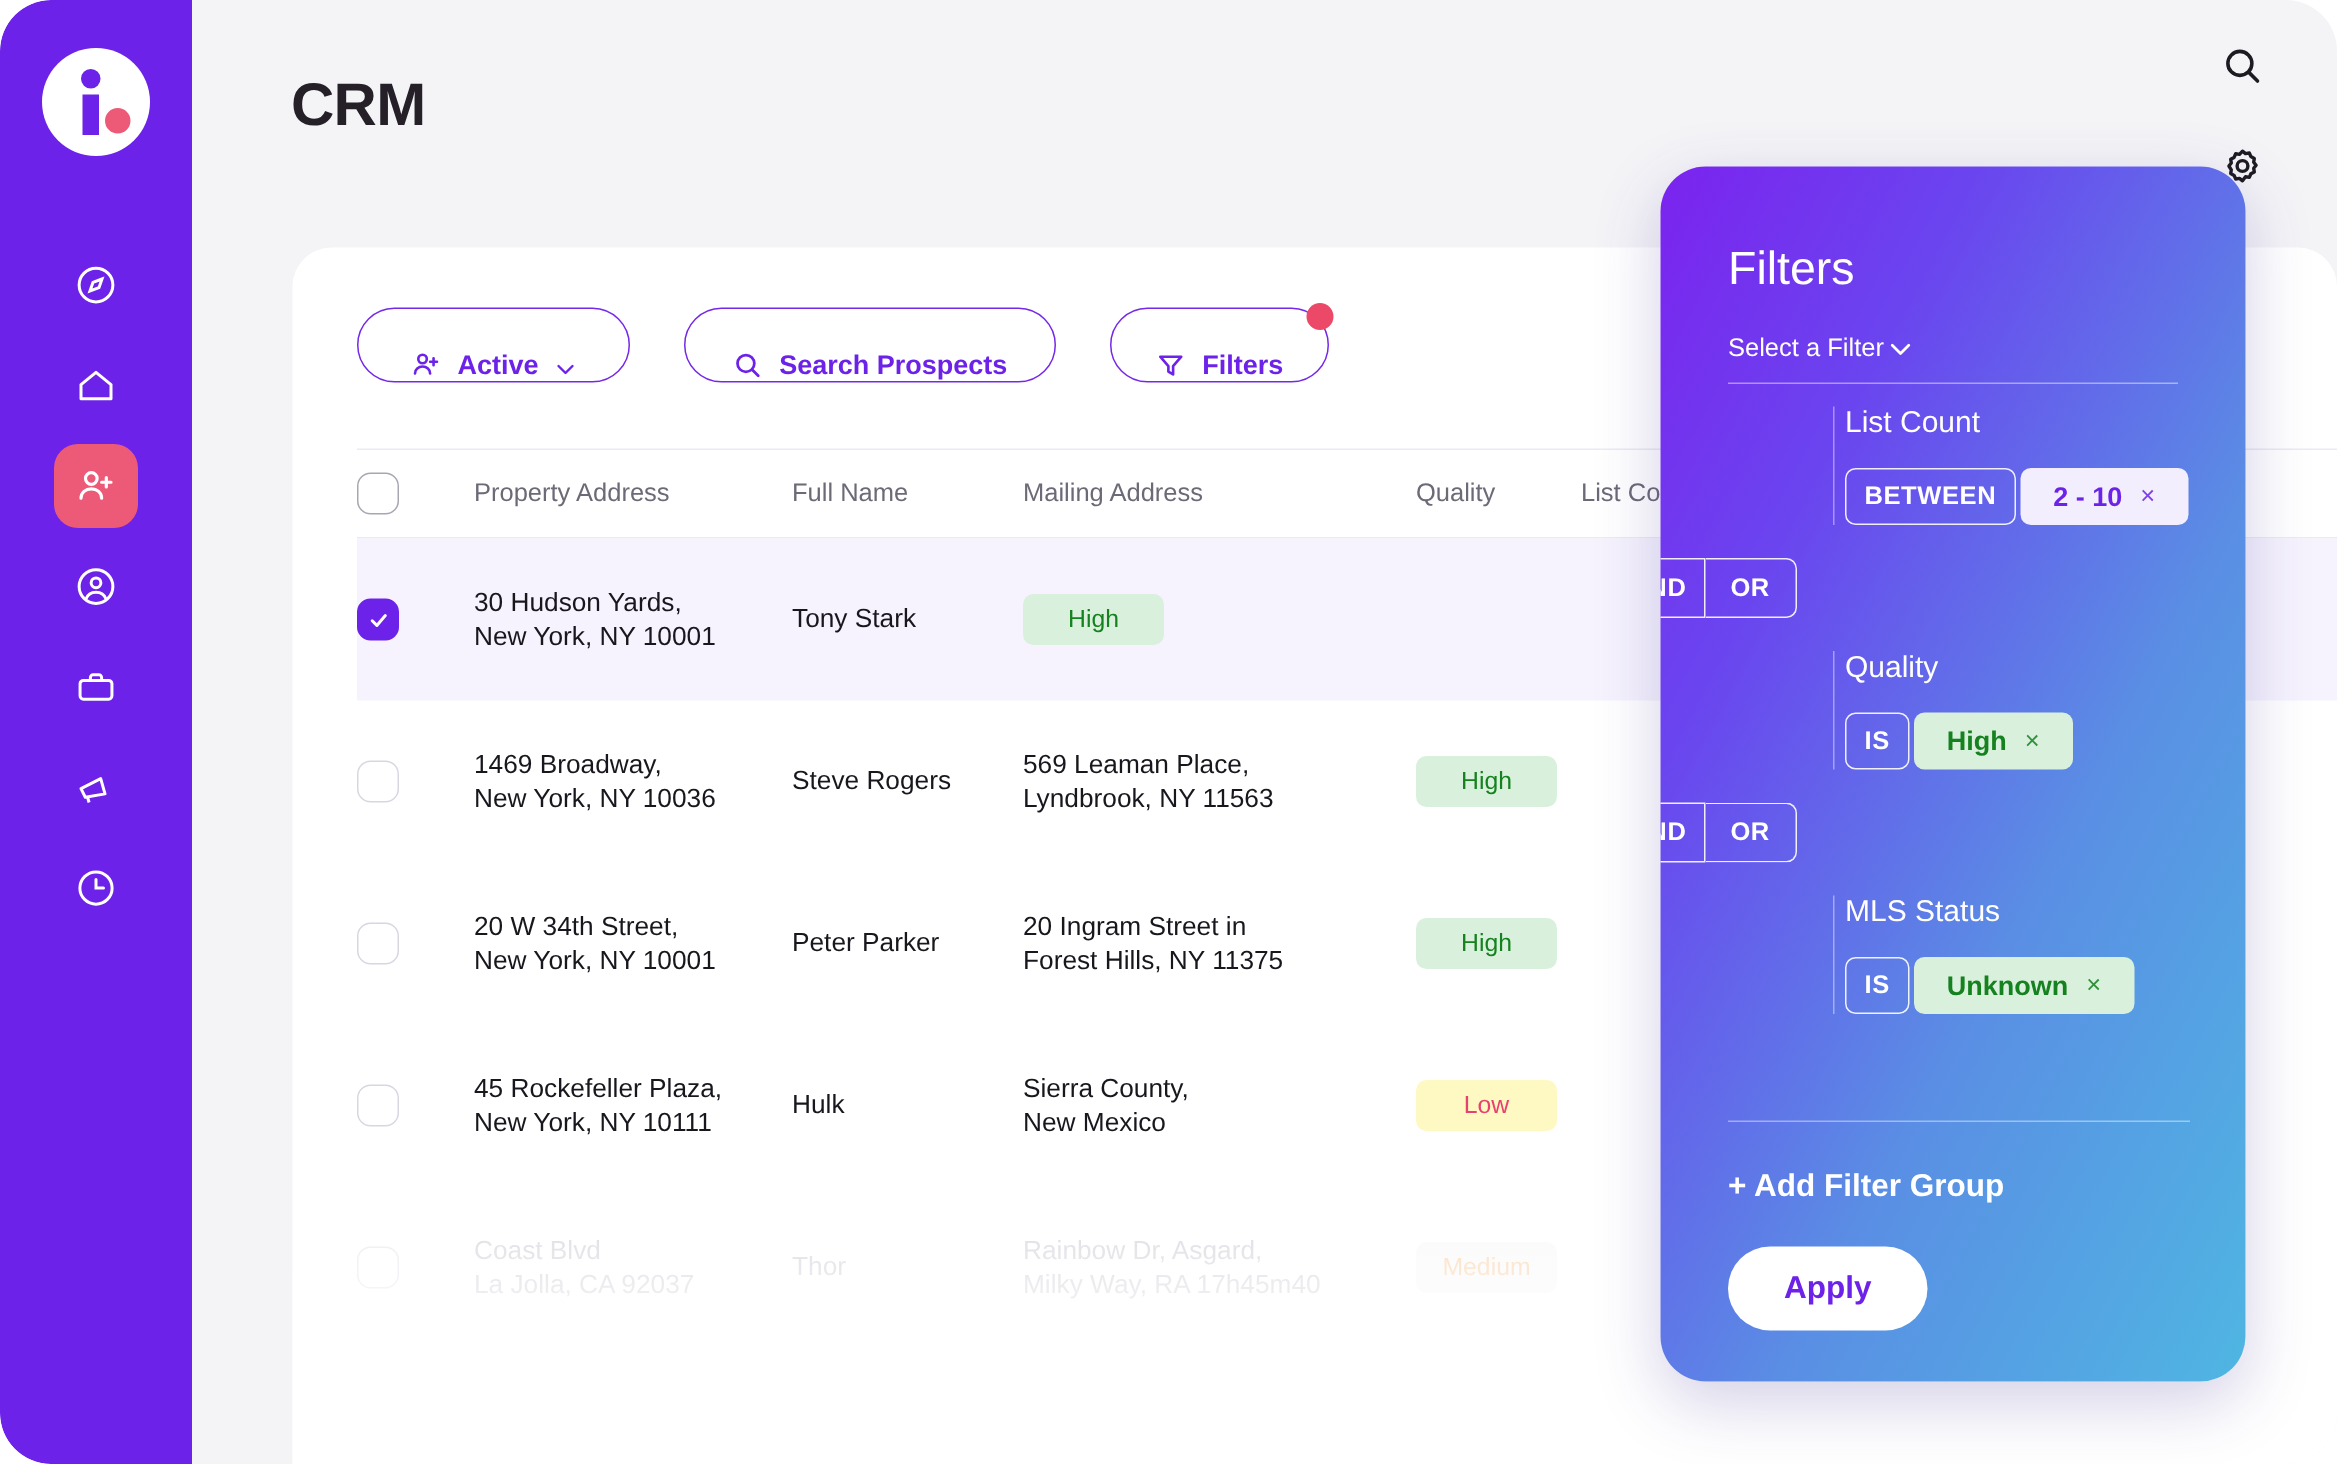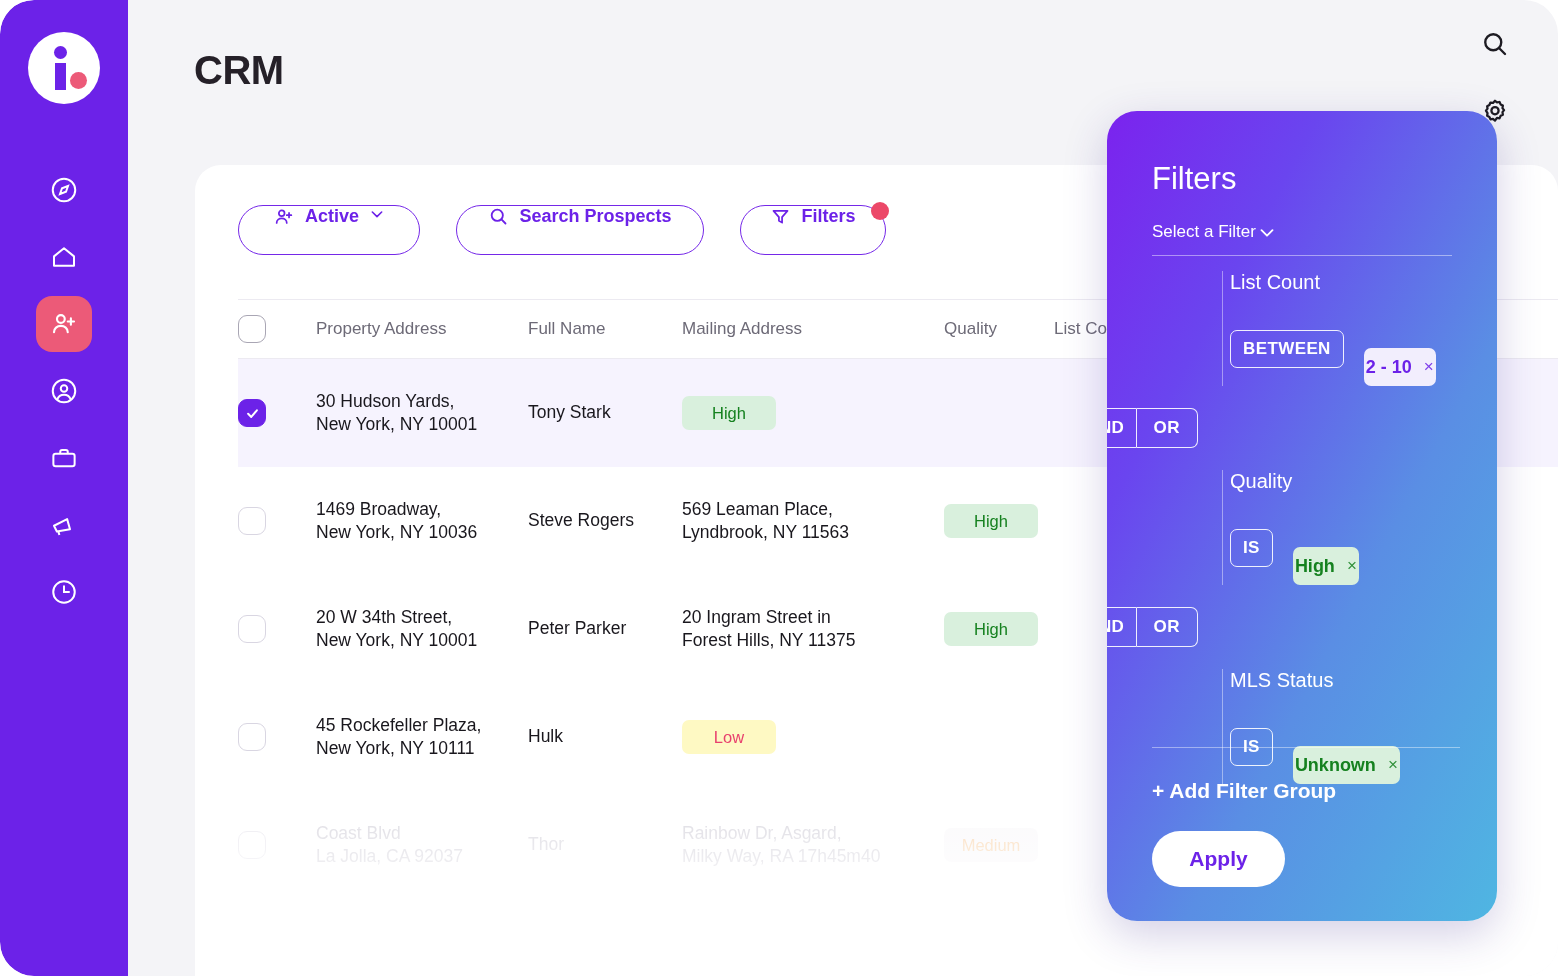--- a/index.html
+++ b/index.html
@@ -96,21 +96,21 @@
     overflow: hidden;
   }
 
   .toolbar {
     position: absolute; left: 43px; top: 40px;
     display: flex; gap: 36px; align-items: center;
   }
   .pill {
     height: 50px; border: 1.6px solid #7528e8; border-radius: 25px;
     background: #ffffff; color: #6c22e8;
-    display: flex; align-items: flex-start; justify-content: center; gap: 10px;
+    display: flex; align-items: flex-end; justify-content: center; gap: 10px;
     font-size: 18px; font-weight: 700;
     padding: 0 26px; cursor: pointer; position: relative;
     white-space: nowrap;
   }
   .pill.w-active { width: 182px; }
   .pill.w-search { width: 248px; }
   .pill.w-filters { width: 146px; }
   .pill-dot {
     position: absolute; right: -4px; top: -4px;
     width: 18px; height: 18px; border-radius: 50%; background: #ec4868;
@@ -193,33 +193,33 @@
 
   .fp-groups { position: absolute; left: 45px; top: 160px; width: 308px; }
   .grp { position: relative; padding-left: 78px; }
   .grp .rail {
     position: absolute; left: 70px; top: 0; bottom: 0;
     width: 1px; background: rgba(255,255,255,0.42);
   }
   .grp-label {
     font-size: 20px; color: #ffffff; margin-bottom: 18px;
   }
-  .cond-row { display: flex; align-items: center; gap: 20px; }
+  .cond-row { display: flex; align-items: center; gap: 3px; }
   .op-btn {
     border: 1.4px solid rgba(255,255,255,0.9); border-radius: 7px;
     background: transparent; color: #ffffff;
     font-size: 17px; font-weight: 700; letter-spacing: 0.4px;
     height: 38px; padding: 0 12px;
     display: inline-flex; align-items: center; justify-content: center;
     cursor: pointer; white-space: nowrap;
   }
   .chip {
-    height: 38px; border-radius: 7px; padding: 0 2px;
+    height: 38px; border-radius: 7px; padding: 0 22px;
     display: inline-flex; align-items: center; gap: 12px;
-    font-size: 18px; font-weight: 700; cursor: pointer; white-space: nowrap; margin-top: 36px;
+    font-size: 18px; font-weight: 700; cursor: pointer; white-space: nowrap;
   }
   .chip.violet { background: #f2eefd; color: #6c22e8; }
   .chip.green  { background: #d9f0dd; color: #15811f; }
   .chip .x { font-size: 17px; font-weight: 400; opacity: 0.85; }
 
   .andor {
     display: flex; margin: 22px 0 22px -78px; width: 124px;
   }
   .andor .op-btn { border-radius: 0; flex: 1; height: 40px; padding: 0; }
   .andor .op-btn:first-child { border-top-left-radius: 7px; border-bottom-left-radius: 7px; }
@@ -416,20 +416,24 @@
           </div>
           <div class="trow">
             <div class="col-check">
               <span class="chk light"></span>
             </div>
             <div class="cell col-addr">
               <div>45 Rockefeller Plaza,</div>
               <div>New York, NY 10111</div>
             </div>
             <div class="cell col-name">Hulk</div>
+            <div class="cell col-mail">
+              <div>Sierra County,</div>
+              <div>New Mexico</div>
+            </div>
             <div class="col-qual"><span class="badge low">Low</span></div>
             <div class="cell col-count"></div>
           </div>
           <div class="trow" style="opacity: 0.55;">
             <div class="col-check">
               <span class="chk light"></span>
             </div>
             <div class="cell col-addr faded">
               <div>Coast Blvd</div>
               <div>La Jolla, CA 92037</div>

